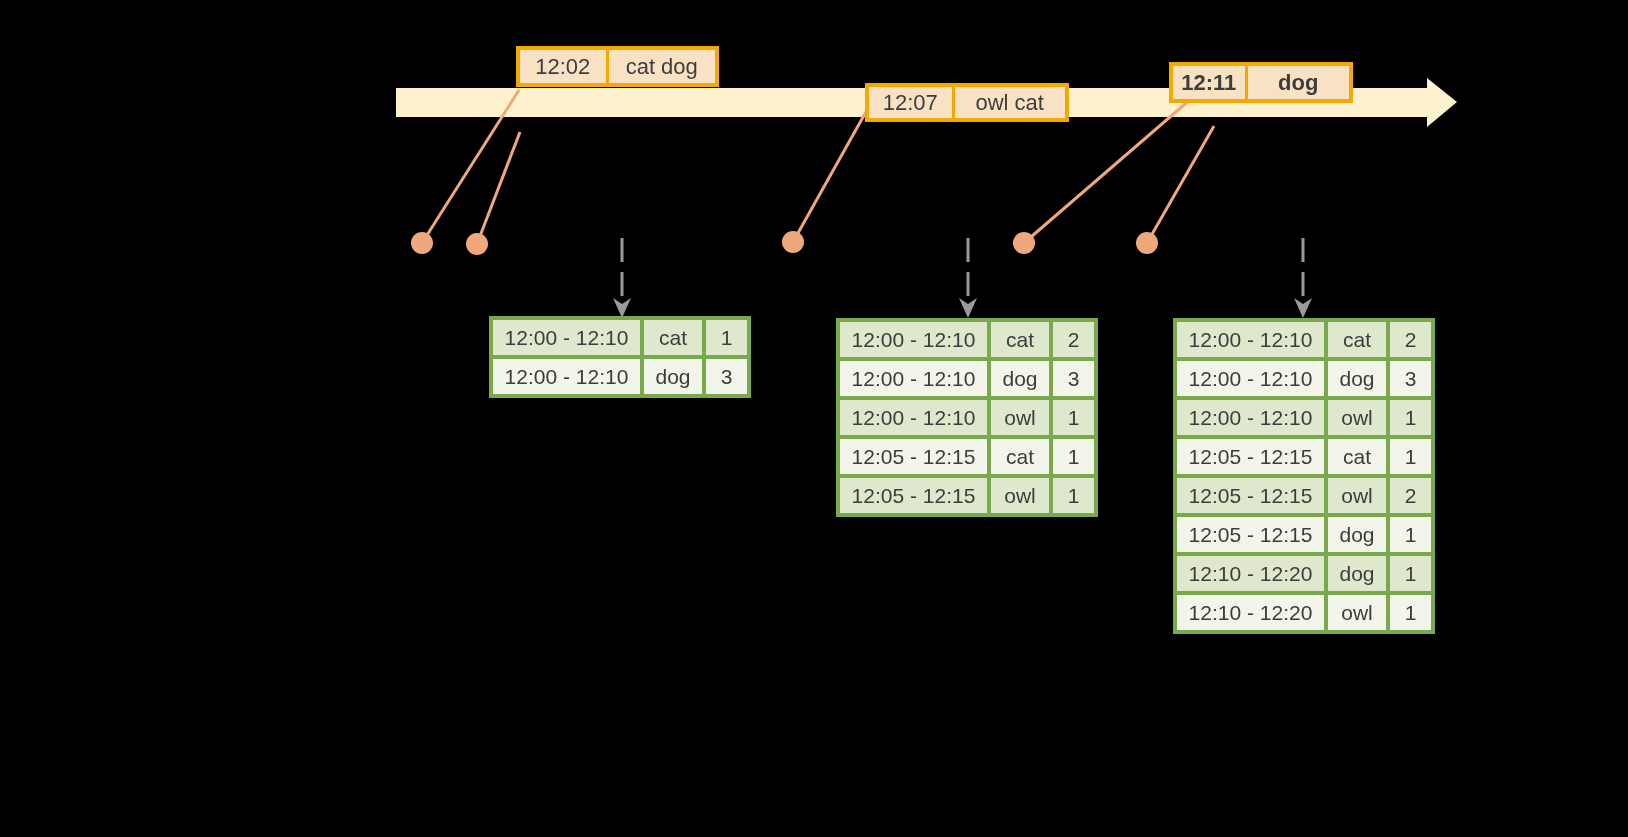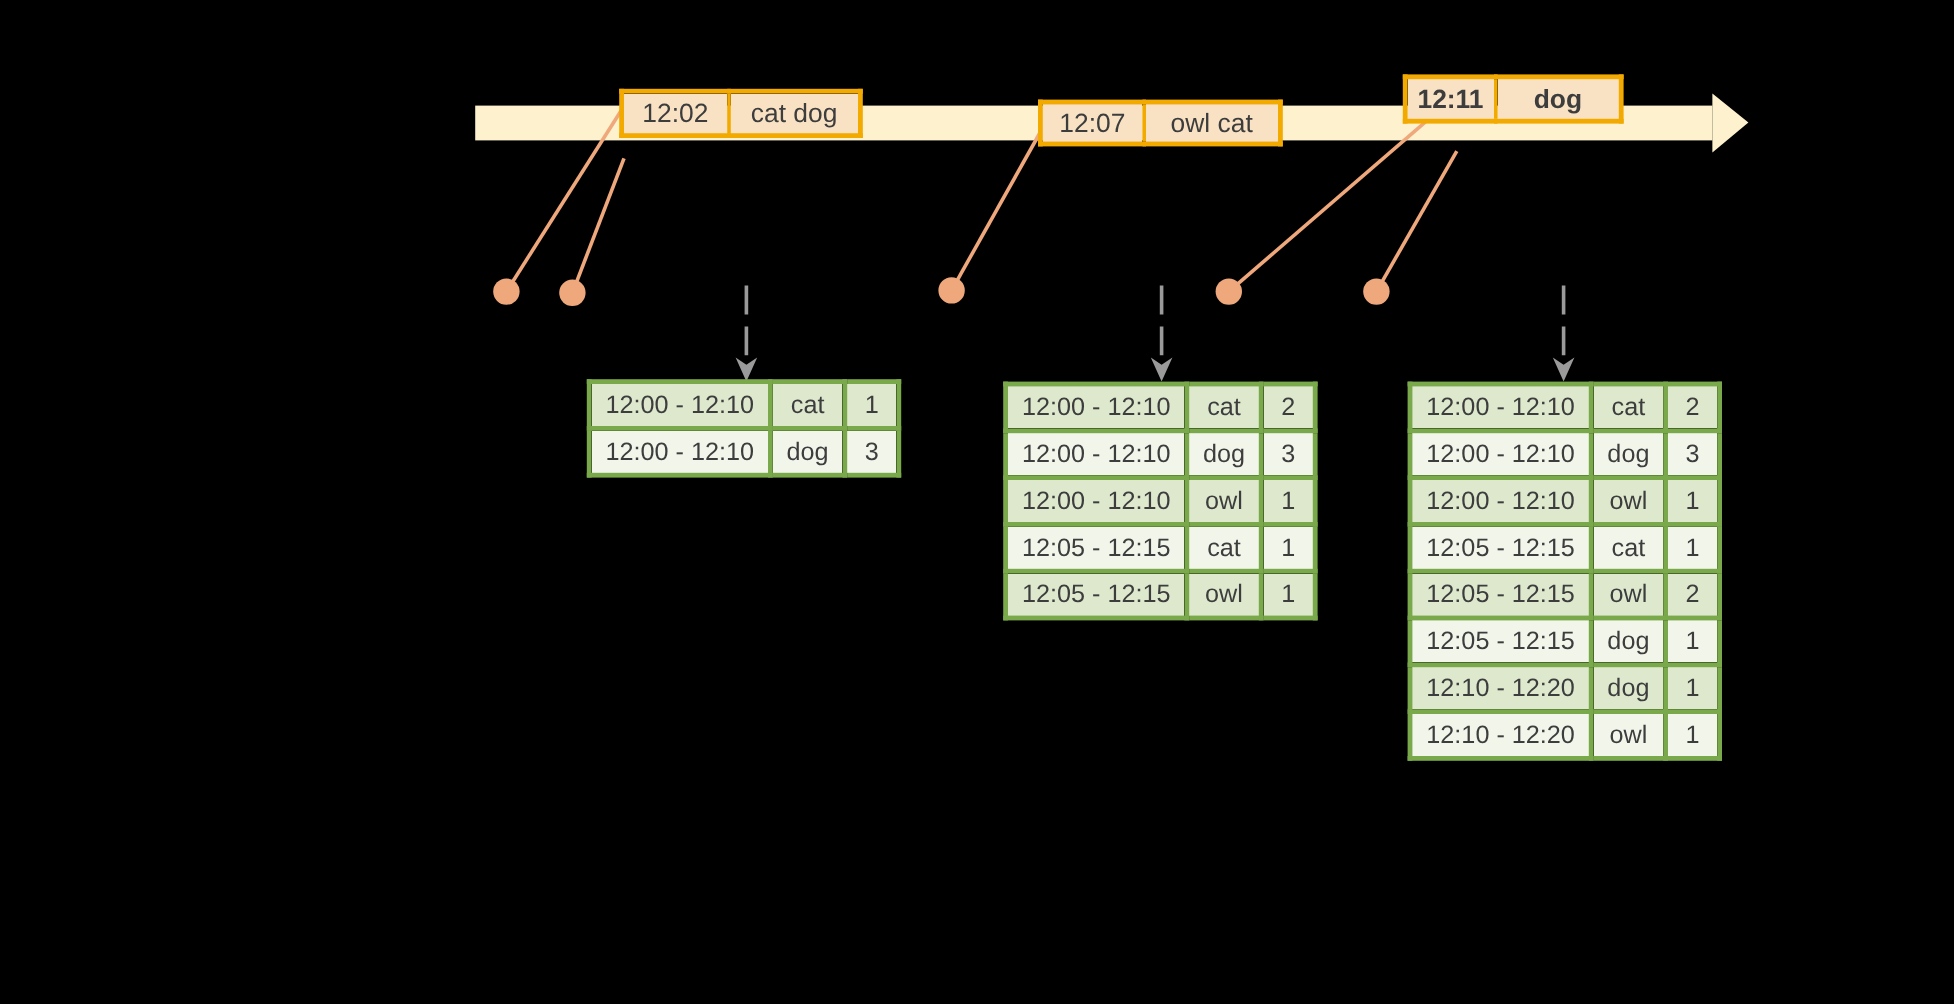--- a/index.html
+++ b/index.html
@@ -31,21 +31,21 @@
   .dash-head{fill:var(--dashed_arrow);}
 
   table{border-collapse:collapse;position:absolute;table-layout:fixed;z-index:2;background:transparent;}
   td{padding:0;text-align:center;vertical-align:middle;color:var(--text);overflow:hidden;white-space:nowrap;}
 
   
   .etable{border:4px solid var(--event_border);}
   .etable td{border:3px solid var(--event_border);height:33px;font-size:22px;}
   .etable tr:nth-child(odd) td{background:var(--event_row_dark);}
   .etable tr:nth-child(even) td{background:var(--event_row_light);}
-  .et0{left:516px;top:74px;}
+  .et0{left:516px;top:46px;}
   .et0 .c1{width:89px;}  .et0 .c2{width:110px;}
   .et1{left:865px;top:83px;}
   .et1 td{height:31px;}
   .et1 .c1{width:86px;}  .et1 .c2{width:114px;}
   .et2{left:1169px;top:62px;font-weight:bold;}
   .et2 .c1{width:75px;}  .et2 .c2{width:105px;}
 
   
   .rtable{border:4px solid var(--result_border);}
   .rtable td{border:4px solid var(--result_border);height:35px;font-size:21px;}

